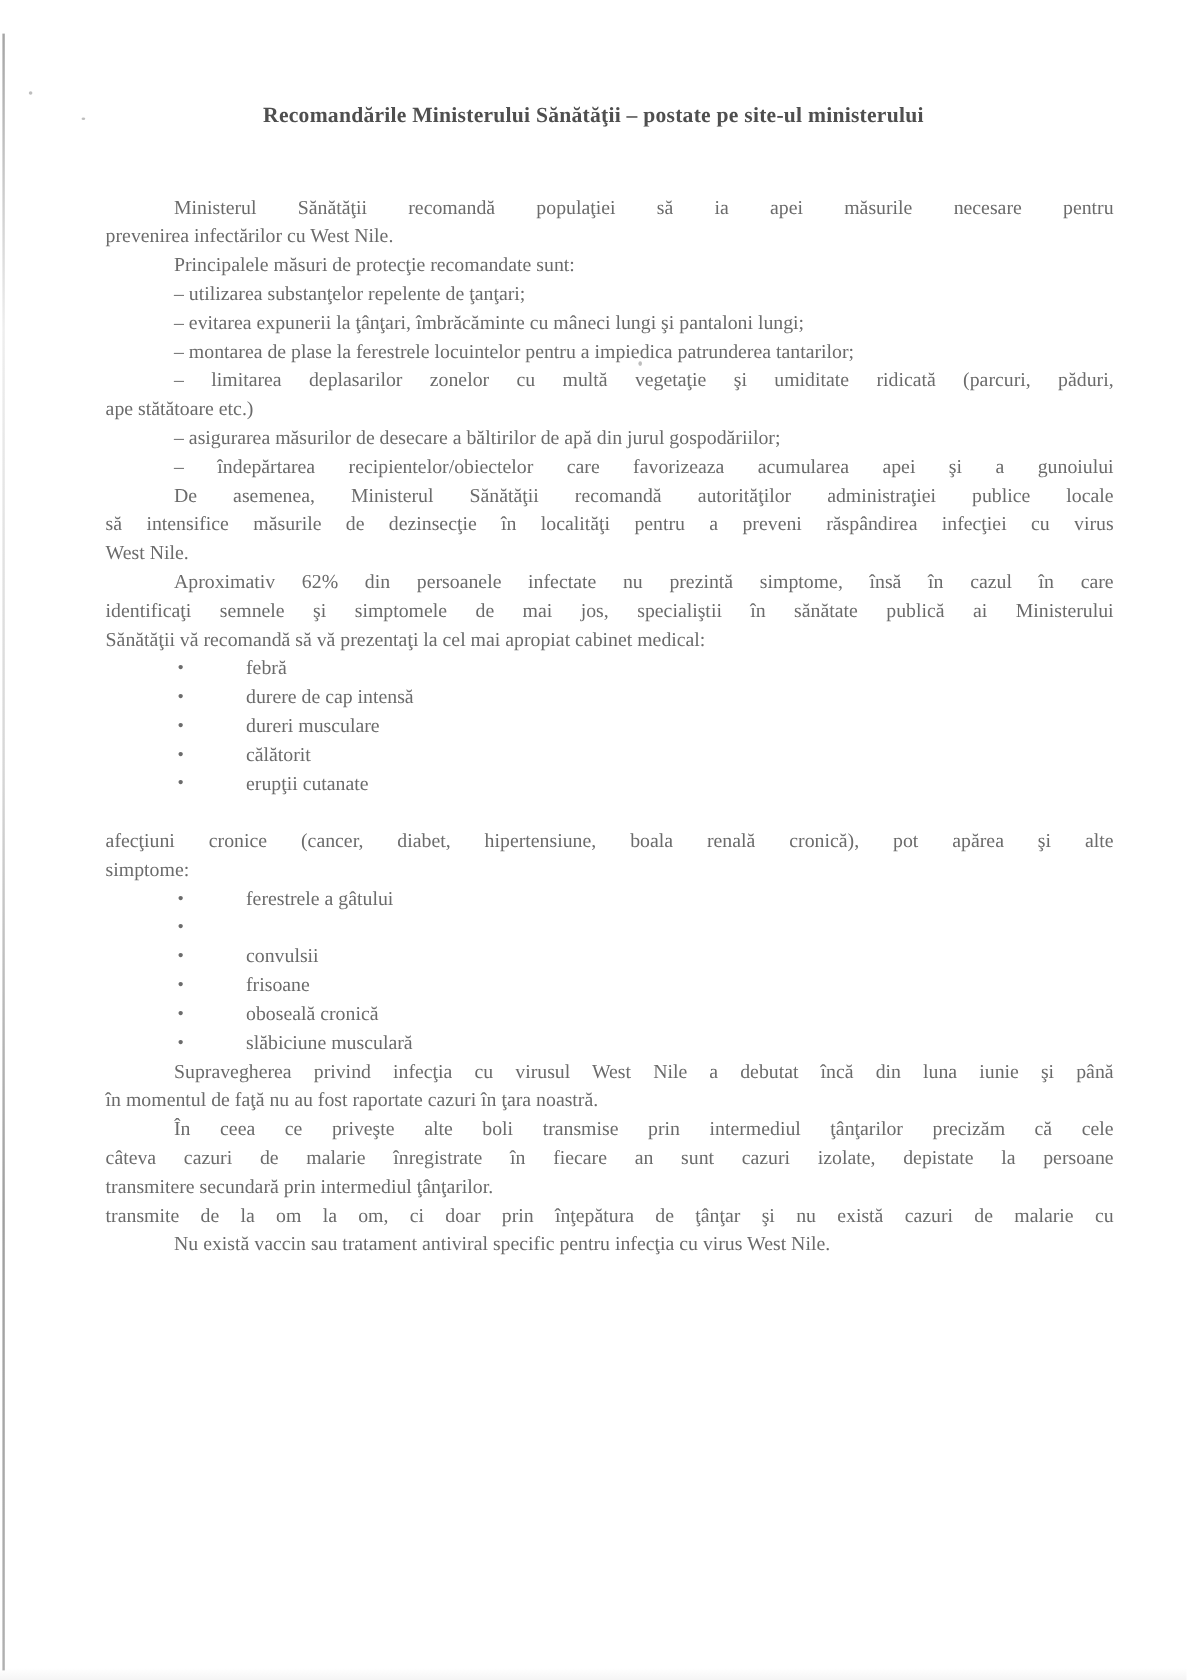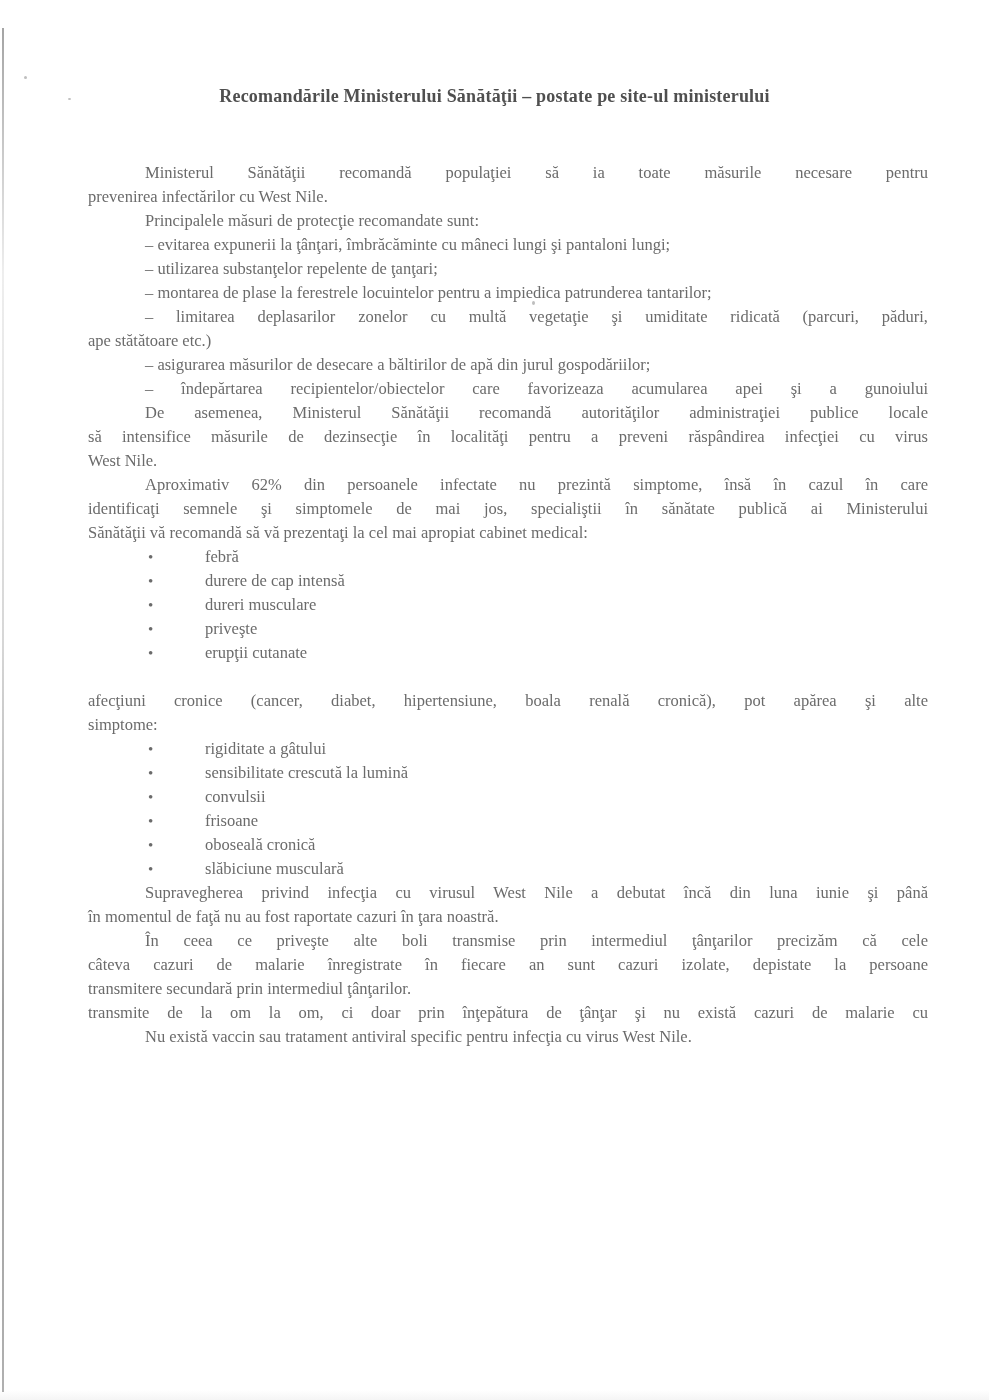--- a/index.html
+++ b/index.html
@@ -73,31 +73,31 @@
 <div class="page">
   <div class="edge-line"></div>
   <div class="speck speck-1"></div>
   <div class="speck speck-2"></div>
   <div class="speck speck-3"></div>
 
   <h1 class="doc-title">Recomandările Ministerului Sănătăţii – postate pe site-ul ministerului</h1>
 
   <div class="doc-body" id="doc-body">
       <div class="para">
-        <div class="line indent just">Ministerul Sănătăţii recomandă populaţiei să ia toate măsurile necesare pentru</div>
+        <div class="line indent just">Ministerul Sănătăţii recomandă populaţiei să ia apei măsurile necesare pentru</div>
         <div class="line">prevenirea infectărilor cu West Nile.</div>
       </div>
       <div class="para">
         <div class="line indent">Principalele măsuri de protecţie recomandate sunt:</div>
       </div>
       <div class="para">
-        <div class="line indent">– evitarea expunerii la ţânţari, îmbrăcăminte cu mâneci lungi şi pantaloni lungi;</div>
+        <div class="line indent">– utilizarea substanţelor repelente de ţanţari;</div>
       </div>
       <div class="para">
-        <div class="line indent">– utilizarea substanţelor repelente de ţanţari;</div>
+        <div class="line indent">– evitarea expunerii la ţânţari, îmbrăcăminte cu mâneci lungi şi pantaloni lungi;</div>
       </div>
       <div class="para">
         <div class="line indent">– montarea de plase la ferestrele locuintelor pentru a impiedica patrunderea tantarilor;</div>
       </div>
       <div class="para">
         <div class="line indent just">– limitarea deplasarilor zonelor cu multă vegetaţie şi umiditate ridicată (parcuri, păduri,</div>
         <div class="line">ape stătătoare etc.)</div>
       </div>
       <div class="para">
         <div class="line indent">– asigurarea măsurilor de desecare a băltirilor de apă din jurul gospodăriilor;</div>
@@ -122,38 +122,37 @@
       <div class="bullet-row">
         <span class="bullet-marker">•</span>
         <span class="bullet-text">durere de cap intensă</span>
       </div>
       <div class="bullet-row">
         <span class="bullet-marker">•</span>
         <span class="bullet-text">dureri musculare</span>
       </div>
       <div class="bullet-row">
         <span class="bullet-marker">•</span>
-        <span class="bullet-text">priveşte</span>
+        <span class="bullet-text">călătorit</span>
       </div>
       <div class="bullet-row">
         <span class="bullet-marker">•</span>
         <span class="bullet-text">erupţii cutanate</span>
       </div>
       <div class="spacer"></div>
       <div class="para">
         <div class="line just">afecţiuni cronice (cancer, diabet, hipertensiune, boala renală cronică), pot apărea şi alte</div>
         <div class="line">simptome:</div>
       </div>
       <div class="bullet-row">
         <span class="bullet-marker">•</span>
-        <span class="bullet-text">rigiditate a gâtului</span>
+        <span class="bullet-text">ferestrele a gâtului</span>
       </div>
       <div class="bullet-row">
         <span class="bullet-marker">•</span>
-        <span class="bullet-text">sensibilitate crescută la lumină</span>
       </div>
       <div class="bullet-row">
         <span class="bullet-marker">•</span>
         <span class="bullet-text">convulsii</span>
       </div>
       <div class="bullet-row">
         <span class="bullet-marker">•</span>
         <span class="bullet-text">frisoane</span>
       </div>
       <div class="bullet-row">

